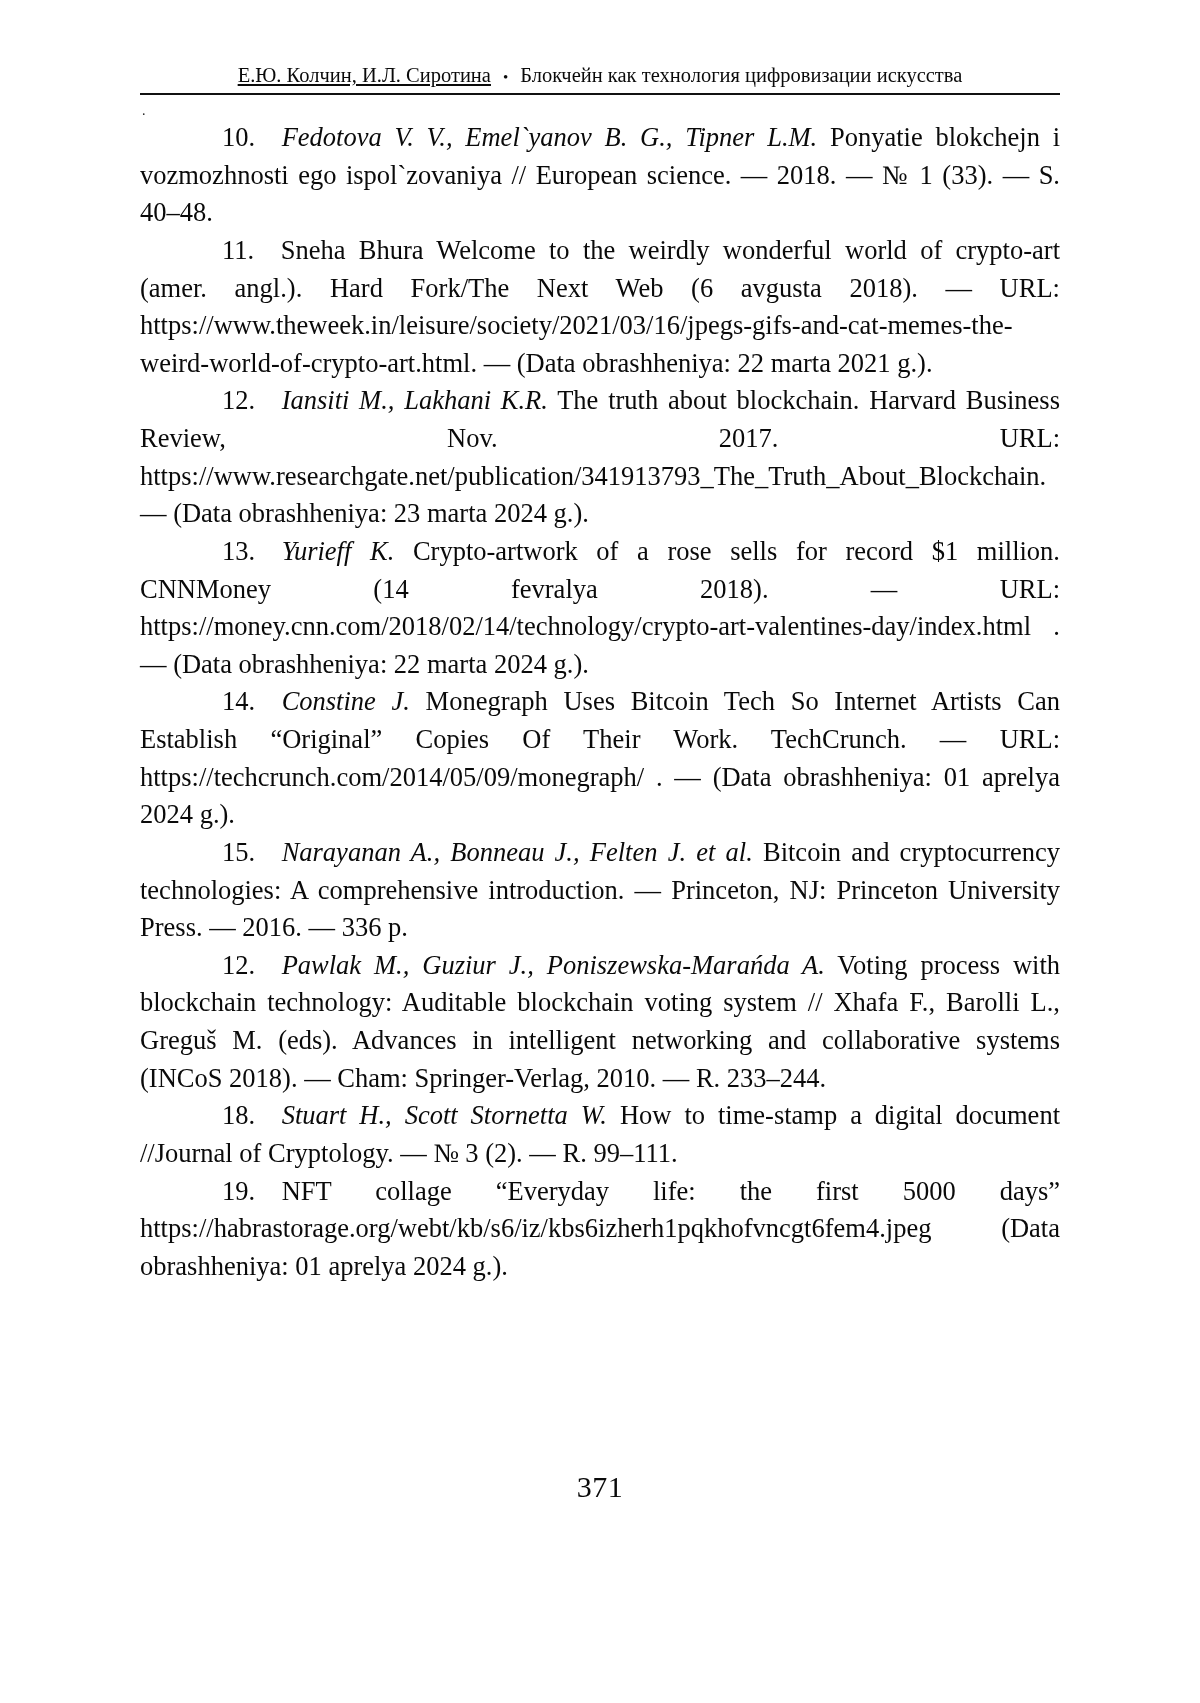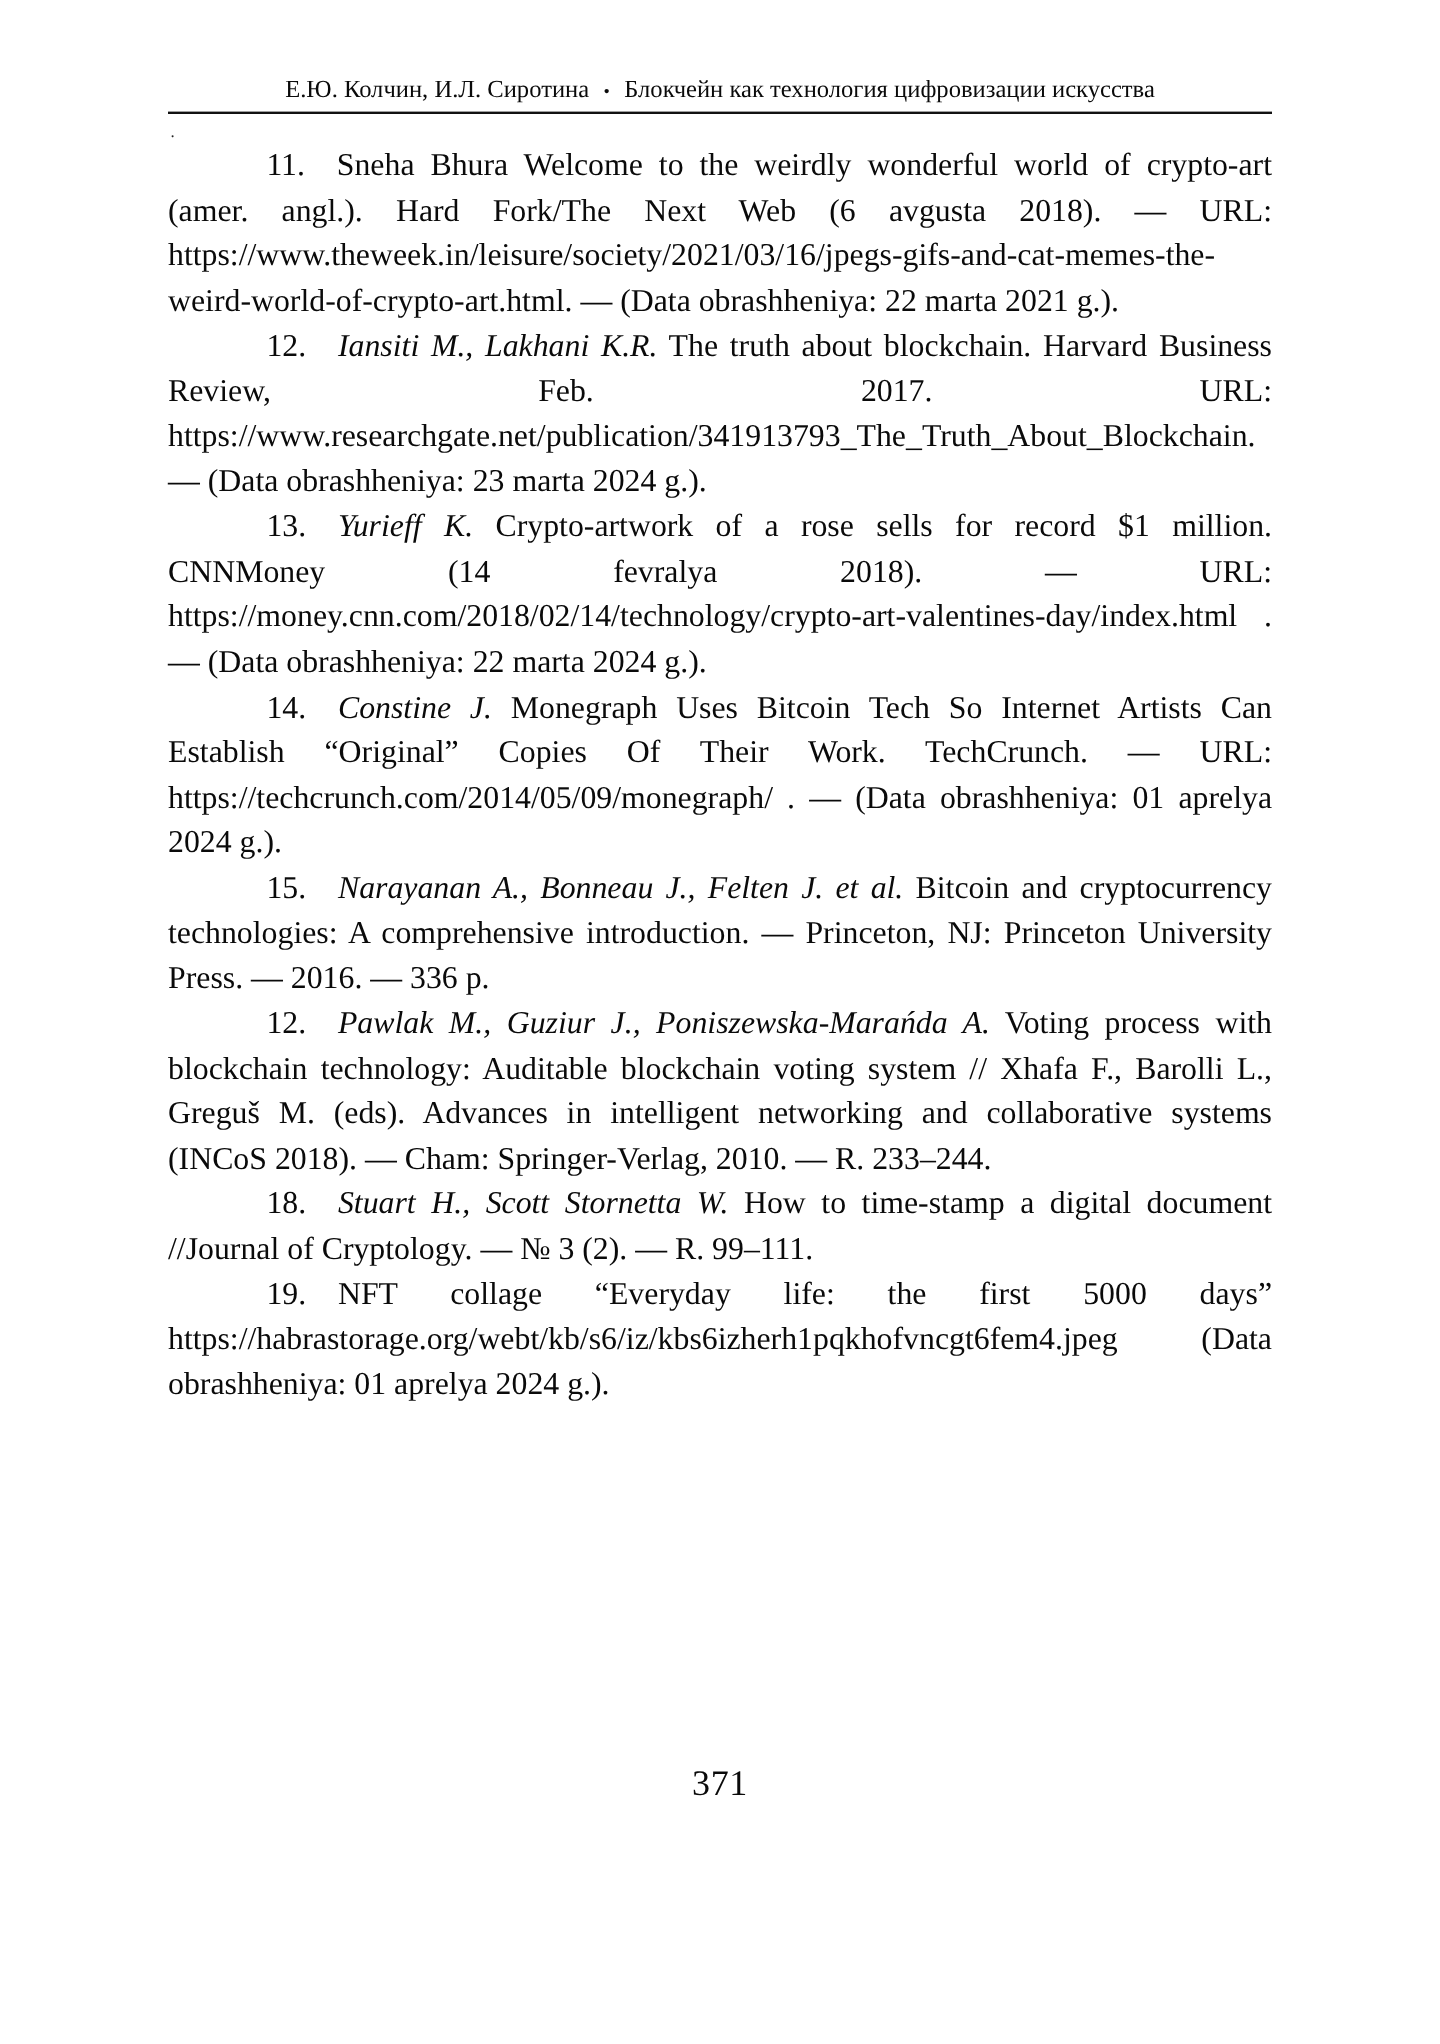--- a/index.html
+++ b/index.html
@@ -27,20 +27,21 @@
     display: flex;
     align-items: baseline;
     justify-content: center;
     gap: 10px;
     font-size: 20.5px;
     white-space: nowrap;
     padding-bottom: 6px;
   }
   .header .authors {
     font-weight: normal;
+    text-decoration: underline;
   }
   .header .bullet {
     font-size: 15px;
     padding: 0 2px;
   }
   .header .title {
   }
   .rule {
     border-bottom: 2px solid #111;
     margin: 0 0 2px 0;
@@ -87,22 +88,23 @@
 
   <div class="header">
     <span class="authors">Е.Ю. Колчин, И.Л. Сиротина</span>
     <span class="bullet">•</span>
     <span class="title">Блокчейн как технология цифровизации искусства</span>
   </div>
   <div class="rule"></div>
   <div class="stray-dot">.</div>
 
   <div class="body">
+    <p class="ref" id="ref-10"><span class="num">10. </span><span class="it">Fedotova V. V., Emel`yanov B. G., Tipner L.M.</span><span> Ponyatie blokchejn i vozmozhnosti ego ispol`zovaniya // European science. — 2018. — № 1 (33). — S. 40–48.</span></p>
     <p class="ref" id="ref-11"><span class="num">11. </span><span>Sneha Bhura Welcome to the weirdly wonderful world of crypto-art (amer. angl.). Hard Fork/The Next Web (6 avgusta 2018). — URL:  https://www.theweek.in/leisure/society/2021/03/16/jpegs-gifs-and-cat-memes-the-weird-world-of-crypto-art.html.  —  (Data obrashheniya: 22 marta 2021 g.).</span></p>
-    <p class="ref" id="ref-12"><span class="num">12. </span><span class="it">Iansiti M., Lakhani K.R.</span><span> The truth about blockchain. Harvard Business Review, Feb. 2017. URL: https://www.researchgate.net/publication/341913793_The_Truth_About_Blockchain. — (Data obrashheniya: 23 marta 2024 g.).</span></p>
+    <p class="ref" id="ref-12"><span class="num">12. </span><span class="it">Iansiti M., Lakhani K.R.</span><span> The truth about blockchain. Harvard Business Review, Nov. 2017. URL: https://www.researchgate.net/publication/341913793_The_Truth_About_Blockchain. — (Data obrashheniya: 23 marta 2024 g.).</span></p>
     <p class="ref" id="ref-13"><span class="num">13. </span><span class="it">Yurieff K.</span><span> Crypto-artwork of a rose sells for record $1 million. CNNMoney (14 fevralya 2018). — URL: https://money.cnn.com/2018/02/14/technology/crypto-art-valentines-day/index.html . — (Data obrashheniya: 22 marta 2024 g.).</span></p>
     <p class="ref" id="ref-14"><span class="num">14. </span><span class="it">Constine J.</span><span> Monegraph Uses Bitcoin Tech So Internet Artists Can Establish “Original” Copies Of Their Work. TechCrunch. — URL:  https://techcrunch.com/2014/05/09/monegraph/  .  —  (Data obrashheniya: 01 aprelya 2024 g.).</span></p>
     <p class="ref" id="ref-15"><span class="num">15. </span><span class="it">Narayanan A., Bonneau J., Felten J. et al.</span><span> Bitcoin and cryptocurrency technologies: A comprehensive introduction. — Princeton, NJ: Princeton University Press. — 2016. — 336 p.</span></p>
     <p class="ref" id="ref-16"><span class="num">12. </span><span class="it">Pawlak M., Guziur J., Poniszewska-Marańda A.</span><span> Voting process with blockchain technology: Auditable blockchain voting system // Xhafa F., Barolli L., Greguš M. (eds). Advances in intelligent networking and collaborative systems (INCoS 2018). — Cham: Springer-Verlag, 2010. — R. 233–244.</span></p>
     <p class="ref" id="ref-18"><span class="num">18. </span><span class="it">Stuart H., Scott Stornetta W.</span><span> How to time-stamp a digital document //Journal of Cryptology. — № 3 (2). — R. 99–111.</span></p>
     <p class="ref" id="ref-19"><span class="num">19. </span><span>NFT collage “Everyday life: the first 5000 days” https://habrastorage.org/webt/kb/s6/iz/kbs6izherh1pqkhofvncgt6fem4.jpeg (Data obrashheniya: 01 aprelya 2024 g.).</span></p>
   </div>
 
   <div class="folio">371</div>
 </div>

